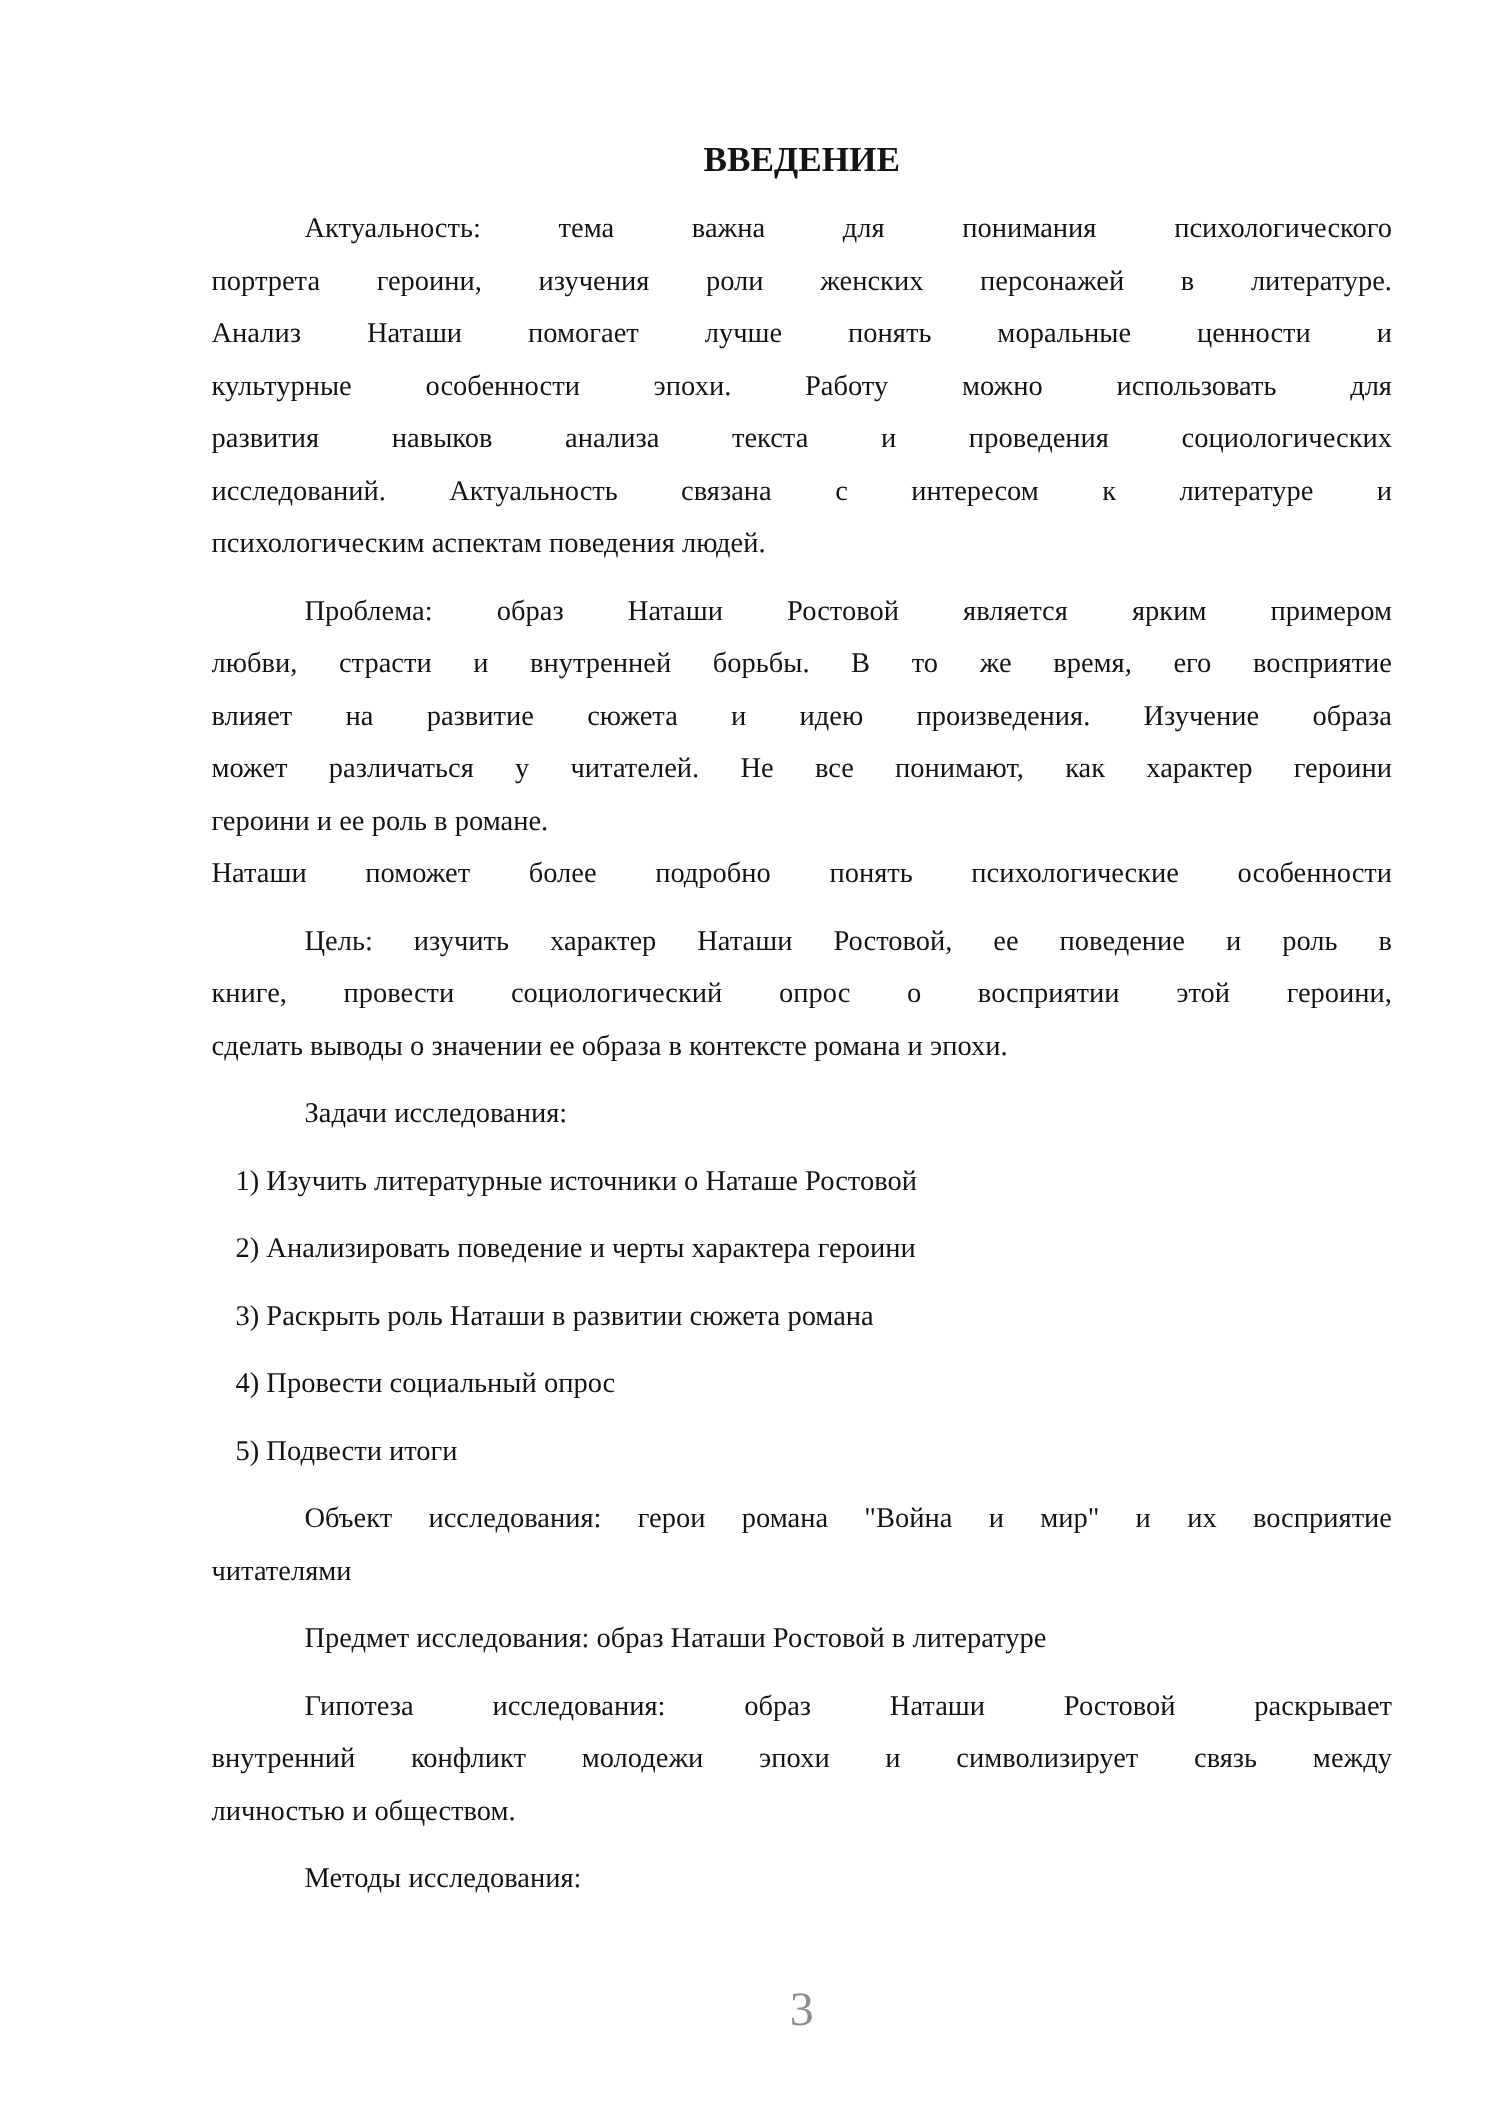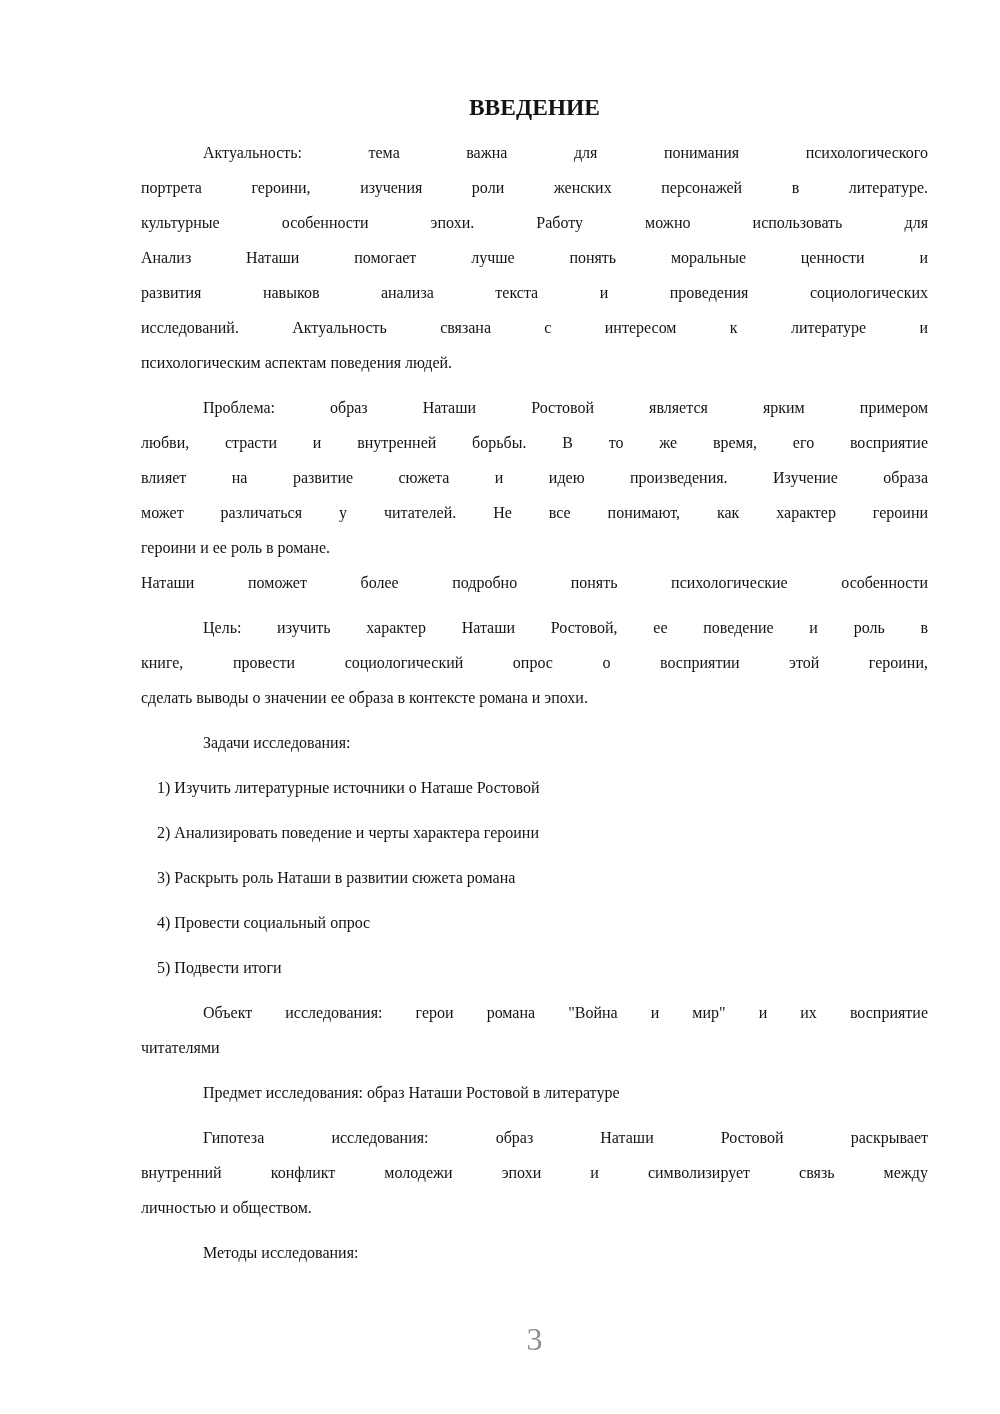--- a/index.html
+++ b/index.html
@@ -28,21 +28,21 @@
   .content {
     width: 787px;
   }
   .para {
     margin: 0 0 10px 0;
   }
   .para.list {
     margin-left: 16px;
   }
   .line {
-    font-size: 16px;
+    font-size: 19px;
     line-height: 35px;
     text-align: left;
   }
   .line.first {
     text-indent: 62px;
   }
   .line.stretch {
     text-align: justify;
     text-align-last: justify;
   }
@@ -59,22 +59,22 @@
 </style>
 </head>
 <body>
 
 <div class="page">
   <h1 class="title">ВВЕДЕНИЕ</h1>
   <div class="content" id="content">
       <div class="para body">
         <div class="line first stretch">Актуальность: тема важна для понимания психологического</div>
         <div class="line stretch">портрета героини, изучения роли женских персонажей в литературе.</div>
+        <div class="line stretch">Анализ Наташи помогает лучше понять моральные ценности и</div>
         <div class="line stretch">культурные особенности эпохи. Работу можно использовать для</div>
-        <div class="line stretch">Анализ Наташи помогает лучше понять моральные ценности и</div>
         <div class="line stretch">развития навыков анализа текста и проведения социологических</div>
         <div class="line stretch">исследований. Актуальность связана с интересом к литературе и</div>
         <div class="line">психологическим аспектам поведения людей.</div>
       </div>
       <div class="para body">
         <div class="line first stretch">Проблема: образ Наташи Ростовой является ярким примером</div>
         <div class="line stretch">любви, страсти и внутренней борьбы. В то же время, его восприятие</div>
         <div class="line stretch">влияет на развитие сюжета и идею произведения. Изучение образа</div>
         <div class="line stretch">может различаться у читателей. Не все понимают, как характер героини</div>
         <div class="line">героини и ее роль в романе.</div>

